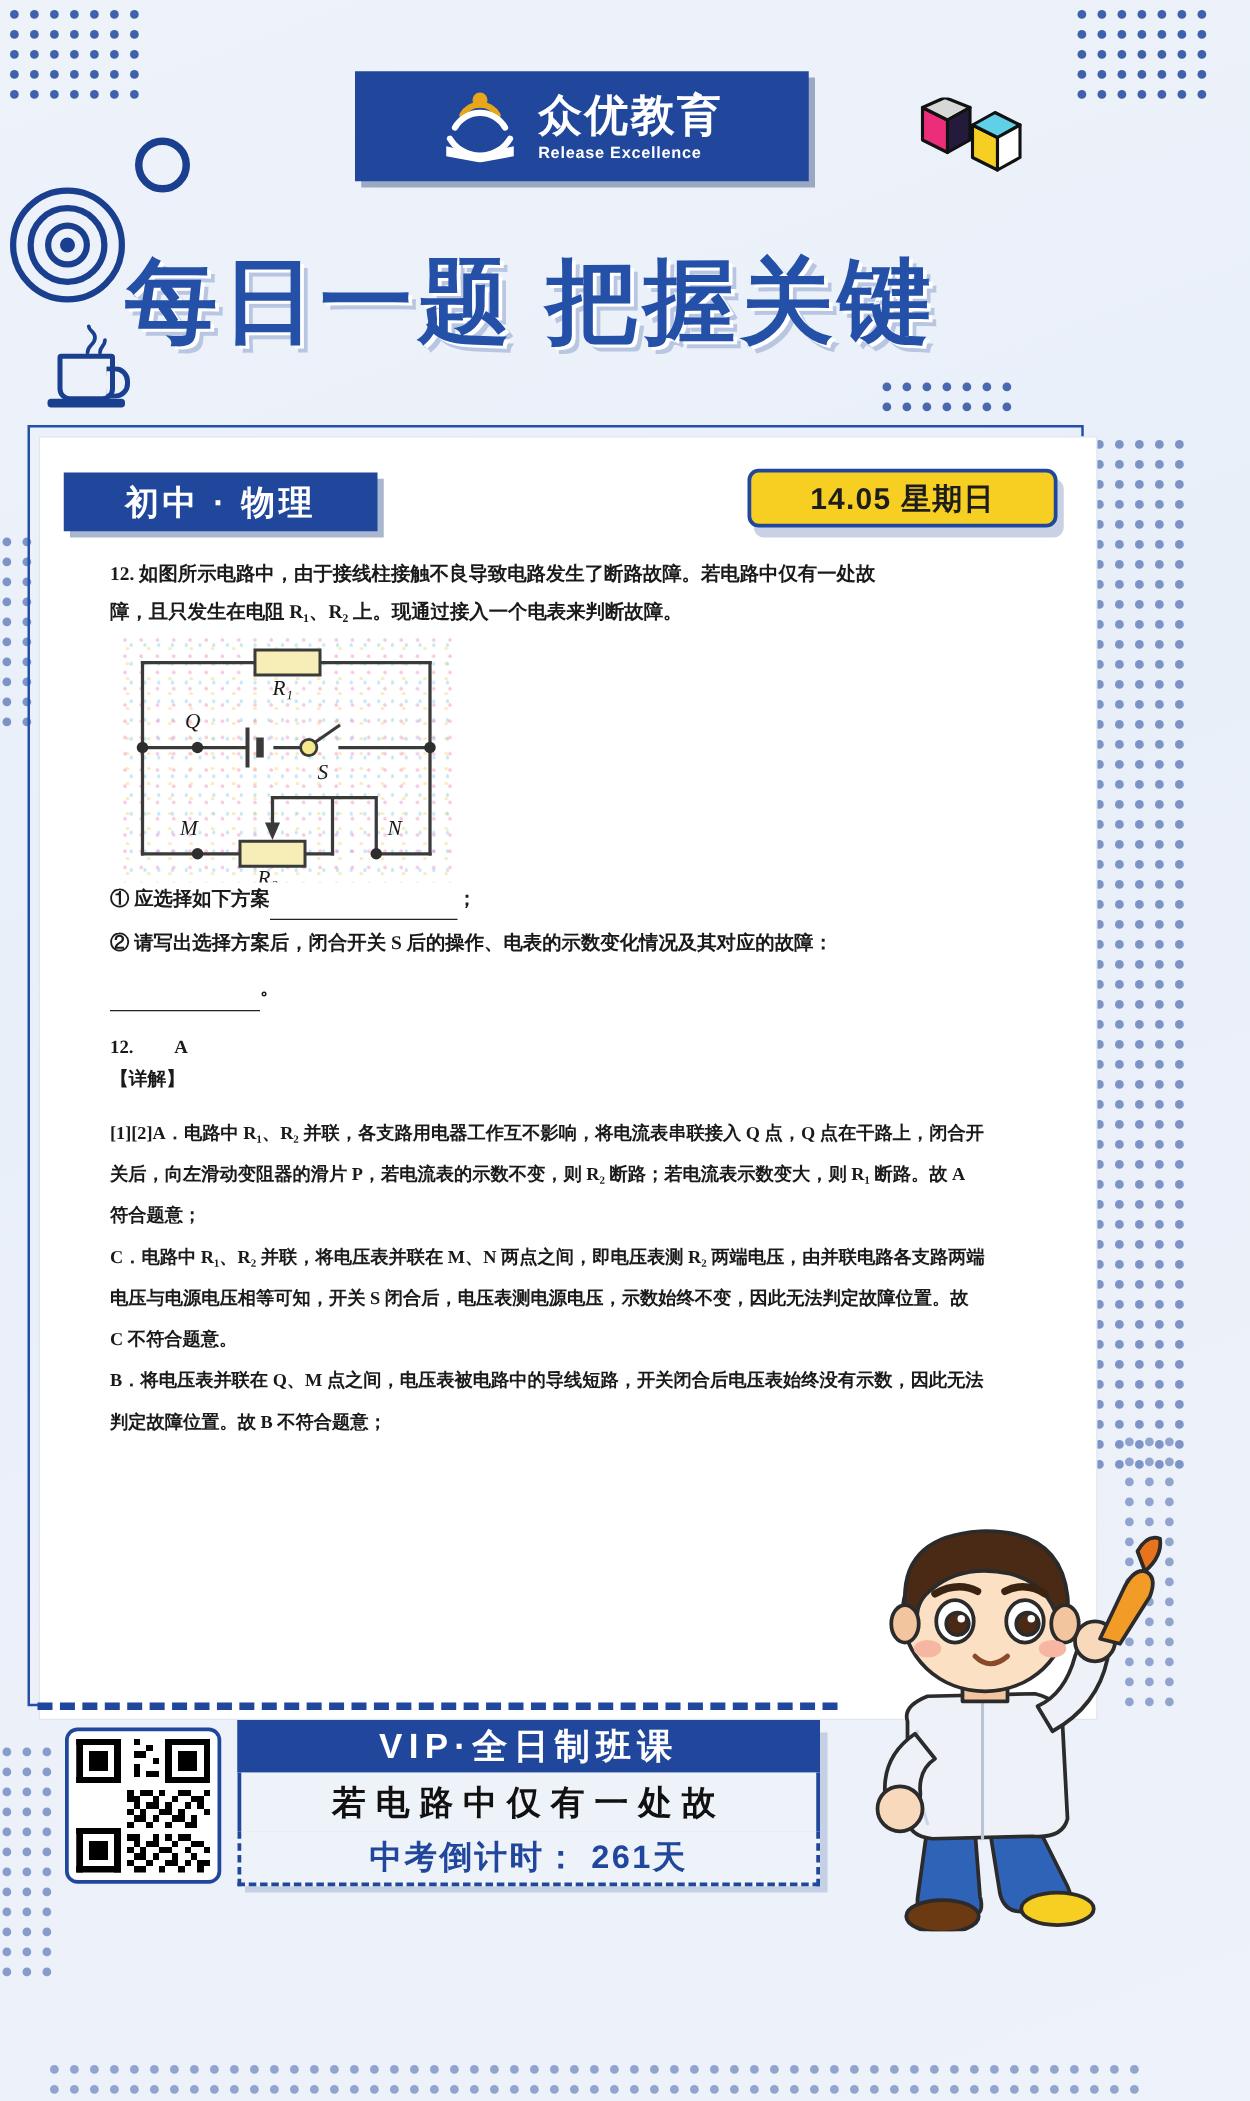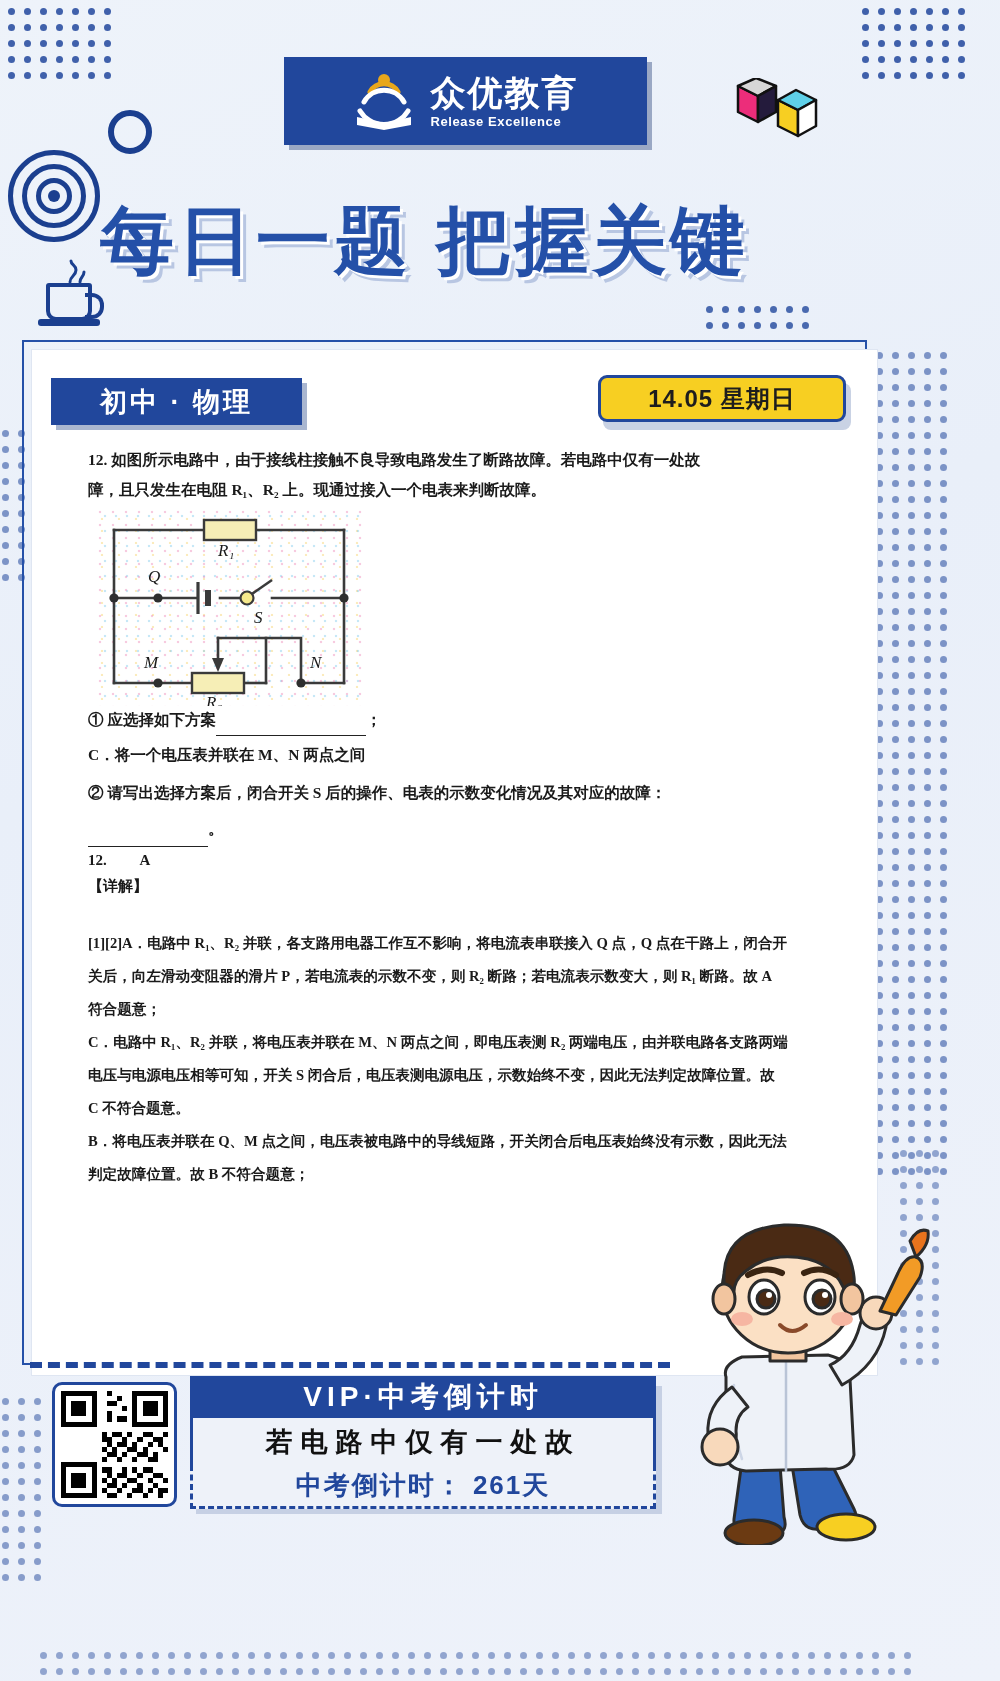--- a/index.html
+++ b/index.html
@@ -131,21 +131,21 @@
 
   
   .exam {
     position: absolute; left: 88px; top: 445px;
     width: 700px;
     color: #1a1a1a;
     font-family: "Liberation Serif", "DejaVu Serif", serif;
   }
   .q-line { font-size: 15.5px; line-height: 30px; font-weight: bold; }
   .opt { font-size: 15.5px; line-height: 38px; font-weight: bold; }
-  .ans-head { font-size: 15px; line-height: 26px; font-weight: bold; }
+  .ans-head { font-size: 15px; line-height: 26px; font-weight: bold; margin-top: 16px;}
   .sol { font-size: 14.6px; line-height: 33px; font-weight: bold; }
   .blank { border-bottom: 1.5px solid #222; display:inline-block; }
 
   
   .circuit-wrap {
     position: absolute; left: 96px; top: 508px;
     width: 266px; height: 198px;
     background:
       radial-gradient(circle at 4px 4px, rgba(236,130,180,.42) 1.3px, transparent 1.6px) 0 0/13px 13px,
       radial-gradient(circle at 9px 8px, rgba(120,200,235,.42) 1.3px, transparent 1.6px) 0 0/11px 15px,
@@ -832,35 +832,34 @@
 <div class="exam">
   <div class="q-line">12. 如图所示电路中，由于接线柱接触不良导致电路发生了断路故障。若电路中仅有一处故</div>
   <div class="q-line">障，且只发生在电阻 R₁、R₂ 上。现通过接入一个电表来判断故障。</div>
 
   <div style="height:200px"></div>
 
   <div class="q-line">
     <span>① 应选择如下方案</span><span class="blank" style="width:150px;">&nbsp;</span><span>；</span>
   </div>
 
-  <div class="opt">C．将一个电压表并联在 M、N 两点之间</div>
 
   <div class="q-line" style="line-height:38px">② 请写出选择方案后，闭合开关 S 后的操作、电表的示数变化情况及其对应的故障：</div>
   <div class="q-line" style="line-height:34px">
     <span class="blank" style="width:120px;">&nbsp;</span><span>。</span>
   </div>
 
   <div class="ans-head">
     <span>12.</span>
     <span style="display:inline-block;width:26px"></span>
     <span>A</span>
   </div>
   <div class="ans-head" style="margin-top:0">【详解】</div>
 
-  <div class="sol" style="margin-top:28px">[1][2]A．电路中 R₁、R₂ 并联，各支路用电器工作互不影响，将电流表串联接入 Q 点，Q 点在干路上，闭合开关后，向左滑动变阻器的滑片 P，若电流表的示数不变，则 R₂ 断路；若电流表示数变大，则 R₁ 断路。故 A 符合题意；</div>
+  <div class="sol" style="margin-top:14px">[1][2]A．电路中 R₁、R₂ 并联，各支路用电器工作互不影响，将电流表串联接入 Q 点，Q 点在干路上，闭合开关后，向左滑动变阻器的滑片 P，若电流表的示数不变，则 R₂ 断路；若电流表示数变大，则 R₁ 断路。故 A 符合题意；</div>
   <div class="sol">C．电路中 R₁、R₂ 并联，将电压表并联在 M、N 两点之间，即电压表测 R₂ 两端电压，由并联电路各支路两端电压与电源电压相等可知，开关 S 闭合后，电压表测电源电压，示数始终不变，因此无法判定故障位置。故 C 不符合题意。</div>
   <div class="sol">B．将电压表并联在 Q、M 点之间，电压表被电路中的导线短路，开关闭合后电压表始终没有示数，因此无法判定故障位置。故 B 不符合题意；</div>
 </div>
 
 <div class="circuit-wrap">
   <svg width="266" height="198" viewBox="0 0 266 198">
     <g stroke="#3a3a3a" stroke-width="2.6" fill="none" stroke-linecap="square">
 
       <path d="M18 22 L108 22"></path>
       <path d="M160 22 L248 22"></path>
@@ -1038,15 +1037,15 @@
       <rect x="19" y="19" width="2" height="1"></rect>
       <rect x="9" y="20" width="2" height="1"></rect>
         <rect x="13" y="20" width="1" height="1"></rect>
       <rect x="16" y="20" width="1" height="1"></rect>
         <rect x="19" y="20" width="1" height="1"></rect>
     </g>
   </svg>
 </div>
 
 <div class="vip-shadow"></div>
-<div class="vip-head">VIP·中考倒计时</div>
+<div class="vip-head">VIP·全日制班课</div>
 <div class="vip-sub">若电路中仅有一处故</div>
 <div class="vip-count">中考倒计时： 261天</div>
 
 </body></html>

